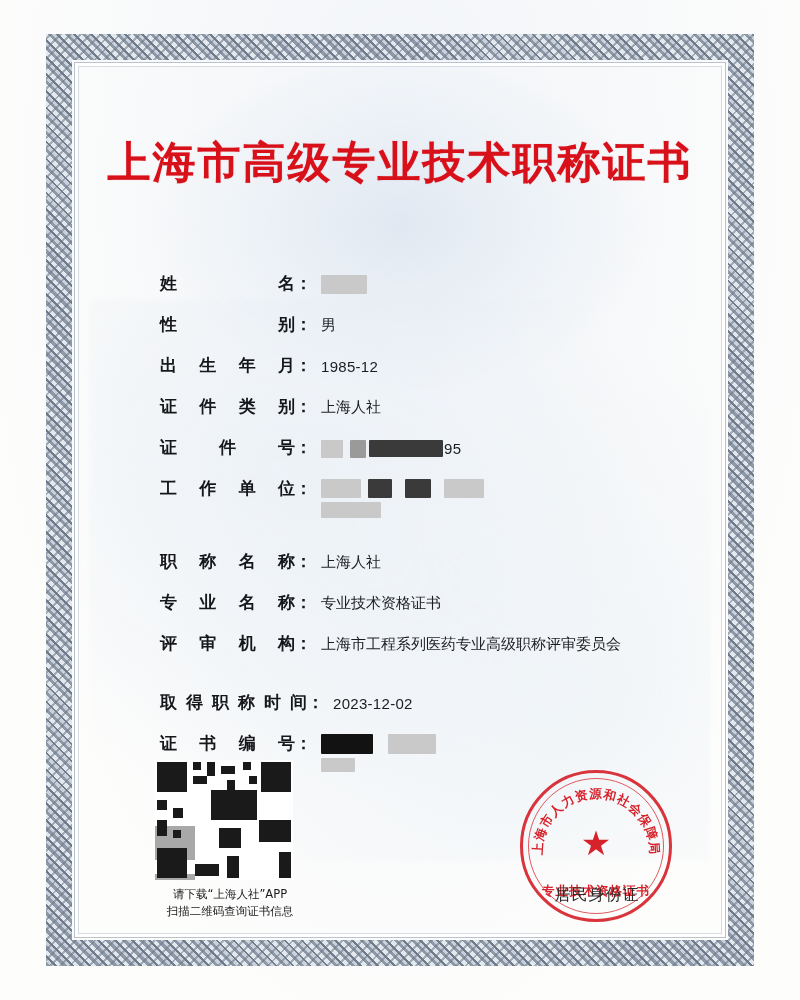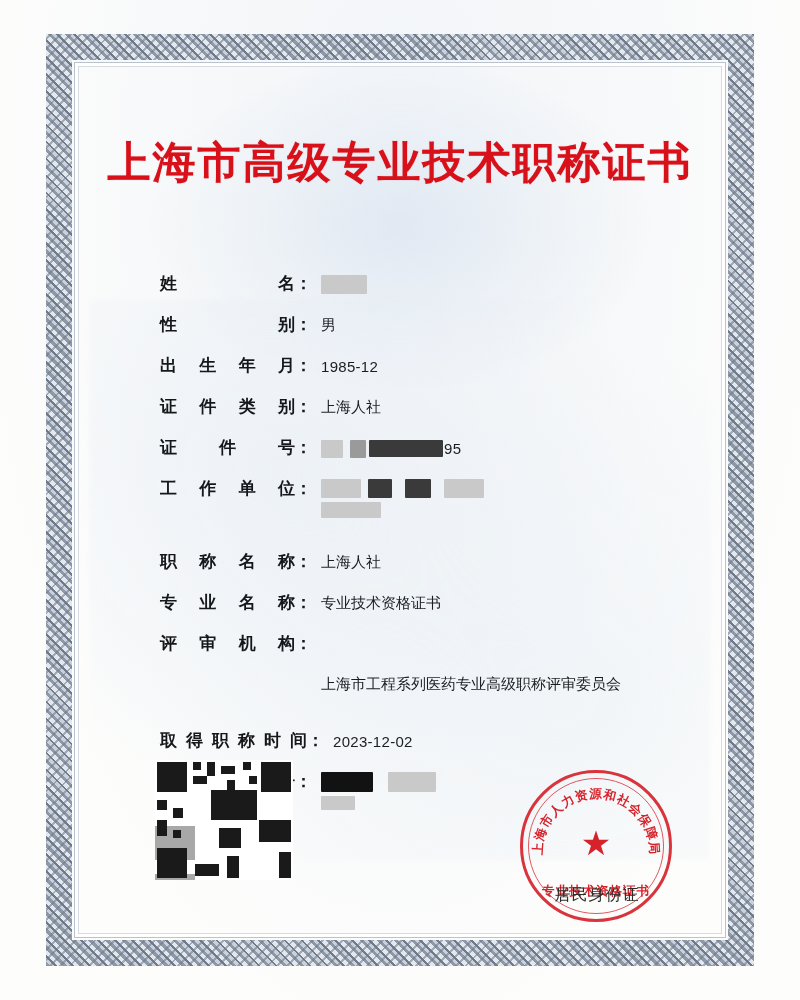--- a/index.html
+++ b/index.html
@@ -387,21 +387,21 @@
     </div>
 
     <div class="row">
       <div class="label">
         <span>评</span>
           <span>审</span>
           <span>机</span>
           <span>构</span>
       </div>
       <div class="colon">：</div>
-      <div class="value" style="max-width:318px;margin-top:40px;">上海市工程系列医药专业高级职称评审委员会</div>
+      <div class="value" style="max-width:318px;">上海市工程系列医药专业高级职称评审委员会</div>
     </div>
 
     <div class="gap-md"></div>
 
     <div class="row">
       <div class="label" style="width:147px;flex:0 0 147px;">
         <span>取</span>
           <span>得</span>
           <span>职</span>
           <span>称</span>
@@ -465,20 +465,24 @@
       <div class="q" style="left:64px; top:68px; width:22px; height:20px;"></div>
 
       <div class="q" style="left:40px; top:104px;width:24px; height:12px;"></div>
       <div class="q" style="left:72px; top:96px; width:12px; height:22px;"></div>
 
       <div class="q" style="left:124px;top:92px; width:12px; height:26px;"></div>
       <div class="q" style="left:2px;  top:40px; width:10px; height:10px;"></div>
       <div class="q" style="left:2px;  top:60px; width:10px; height:16px;"></div>
       <div class="q" style="left:18px; top:48px; width:10px; height:10px;"></div>
       <div class="q" style="left:18px; top:70px; width:8px;  height:8px;"></div>
+    </div>
+    <div class="qr-caption">
+      <div>请下载“上海人社”APP</div>
+      <div>扫描二维码查询证书信息</div>
     </div>
   </div>
 
   <div class="seal">
     <div class="seal-ring"></div>
     <div class="seal-ring2"></div>
     <svg class="seal-arc" viewBox="0 0 152 152">
       <defs>
         <path id="arcTop" d="M 22,82 A 54,54 0 0 1 130,82" fill="none"></path>
       </defs>

